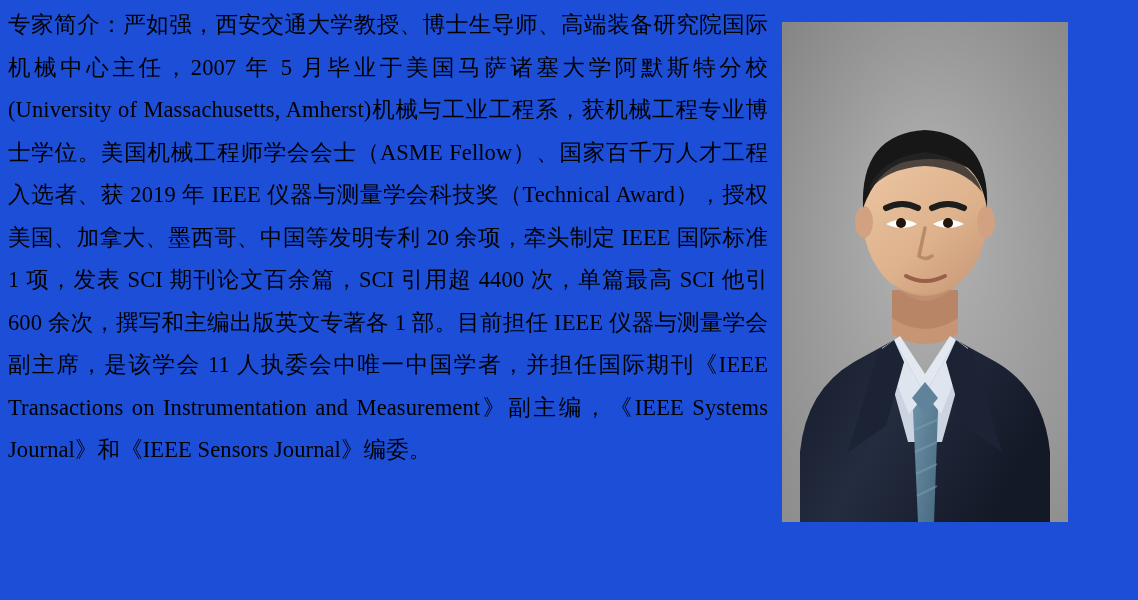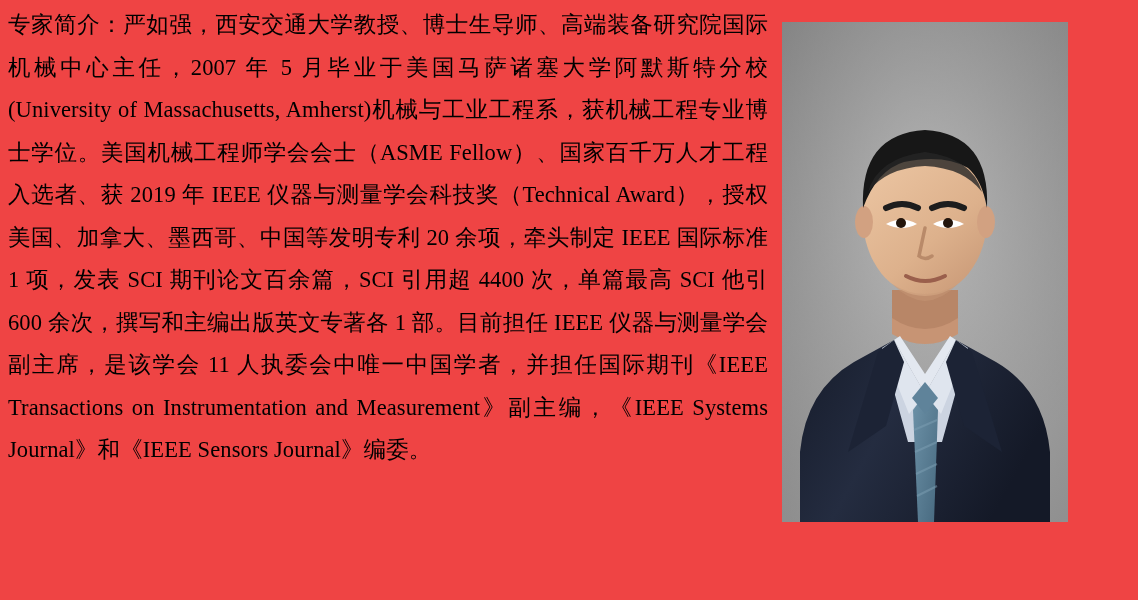--- a/index.html
+++ b/index.html
@@ -4,21 +4,21 @@
 <style>
   html, body {
     margin: 0;
     padding: 0;
     background: #ffffff;
   }
   .page {
     position: relative;
     width: 1138px;
     height: 600px;
-    background: #ef4444;
+    background: #1d4ed8;
     overflow: hidden;
     font-family: "Liberation Serif", "DejaVu Serif", serif;
   }
   .bio-block {
     position: absolute;
     left: 8px;
     top: 4px;
     width: 760px;
   }
   .bio-text {

